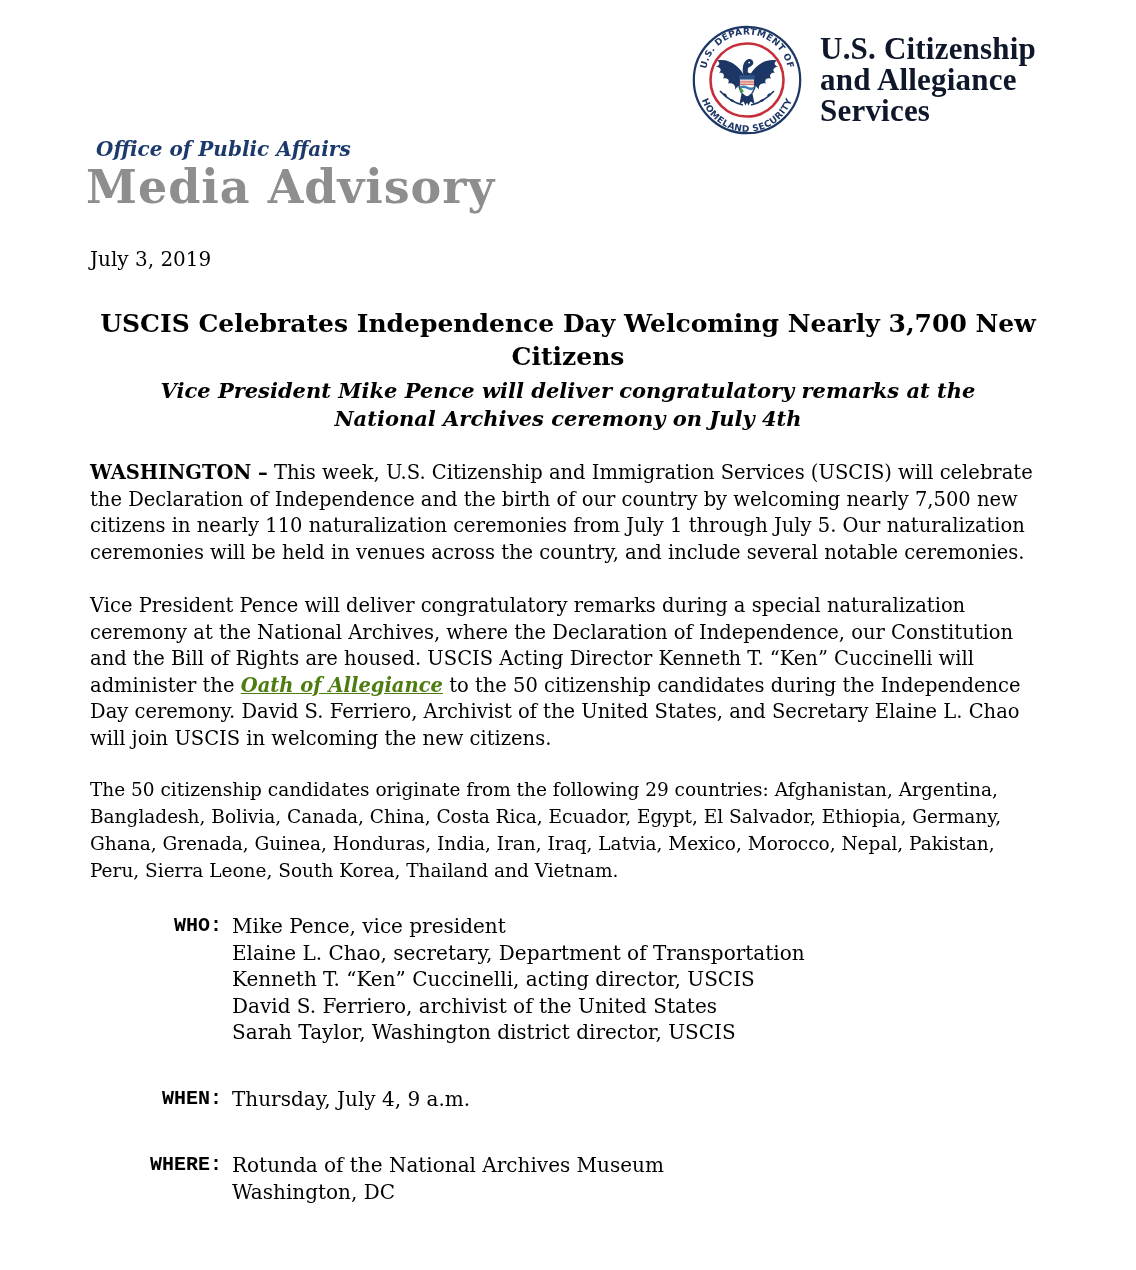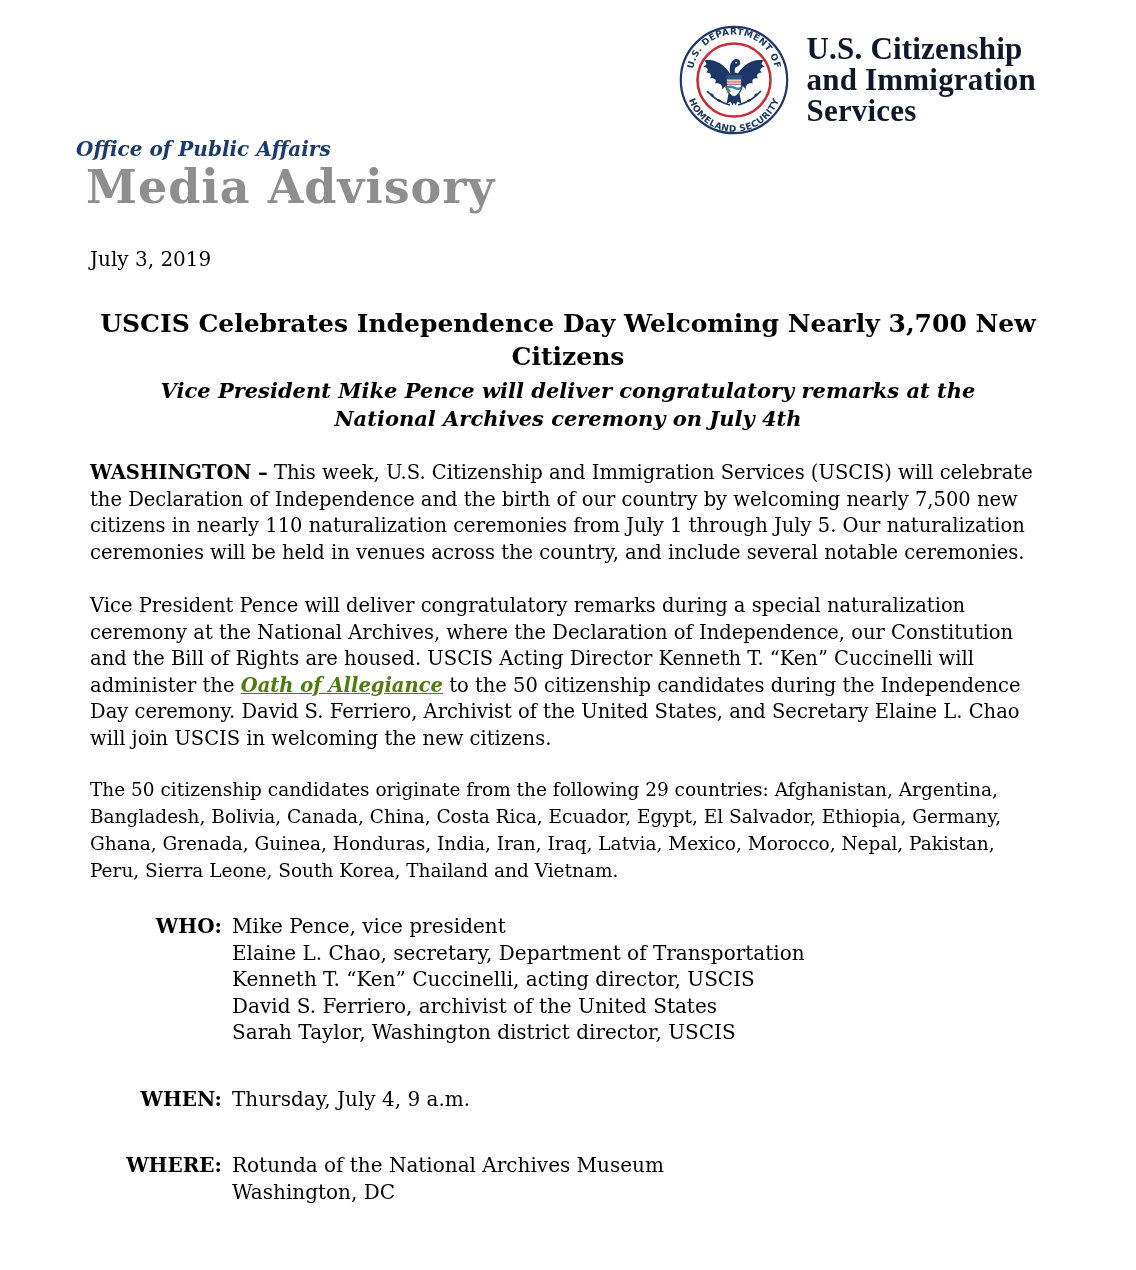--- a/index.html
+++ b/index.html
@@ -18,21 +18,21 @@
   .seal-wrap { width:110px; height:110px; flex:0 0 auto; }
   .wordmark {
     margin-left:18px; padding-top:8px;
     font-family:"Liberation Serif", serif; font-weight:bold;
     font-size:31px; line-height:31px; letter-spacing:0.2px;
     color:#0f172a;
   }
 
   
   .office {
-    margin:2px 0 0 76px;
+    margin:2px 0 0 96px;
     font-style:italic; font-weight:bold;
     font-size:20px; color:#1b3a6b;
   }
   .doc-type {
     margin:0 0 0 86px;
     font-size:46px; line-height:52px; letter-spacing:1px;
     color:#8e8e90; font-weight:700;
   }
   .date-line {
     margin:34px 0 0 90px;
@@ -64,21 +64,21 @@
   }
 
   
   .detail-block {
     display:grid; grid-template-columns:132px 1fr; column-gap:10px;
     margin-left:90px; margin-right:88px;
     font-size:20px; line-height:26.5px;
   }
   .detail-block.first { margin-top:29px; }
   .detail-block + .detail-block { margin-top:40px; }
-  .detail-label { text-align:right; font-weight:bold; }
+  .detail-label { text-align:right; font-weight:bold;font-family:Liberation Mono, monospace; }
   .detail-lines div { white-space:nowrap; }
 </style>
 </head>
 <body>
 
 <div class="page">
 
   <div class="header-row">
 
     <div class="seal-wrap">
@@ -127,21 +127,21 @@
           <line x1="48" y1="57.9" x2="62" y2="57.9"></line>
           <line x1="48" y1="59.6" x2="62" y2="59.6"></line>
         </g>
         <path d="M47.8,61.5 c2,-1.4 5,-1.4 7.4,0 c2.4,1.4 5.2,1.4 7,0 l0,2.6 c-1.8,1.4 -4.6,1.4 -7,0 c-2.4,-1.4 -5.4,-1.4 -7.4,0 Z" fill="#3f7fb5"></path>
         <path d="M47.8,61 l4.2,5.6 -4.2,1.2 Z" fill="#3d9948"></path>
       </svg>
     </div>
 
     <div class="wordmark">
       <div>U.S. Citizenship</div>
-      <div>and Immigration</div>
+      <div>and Allegiance</div>
       <div>Services</div>
     </div>
   </div>
 
   <div class="office">Office of Public Affairs</div>
   <div class="doc-type">Media Advisory</div>
   <div class="date-line">July 3, 2019</div>
 
   <div class="headline">USCIS Celebrates Independence Day Welcoming Nearly 3,700 New Citizens</div>
   <div class="subhead">Vice President Mike Pence will deliver congratulatory remarks at the National Archives ceremony on July 4th</div>

